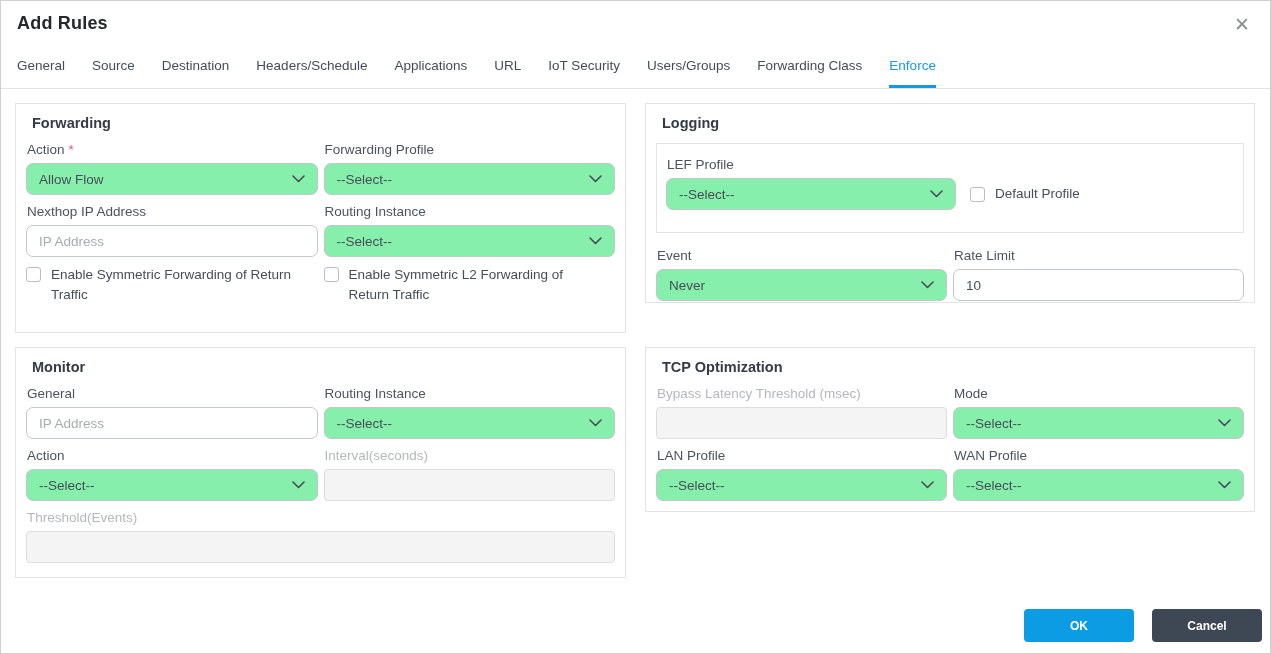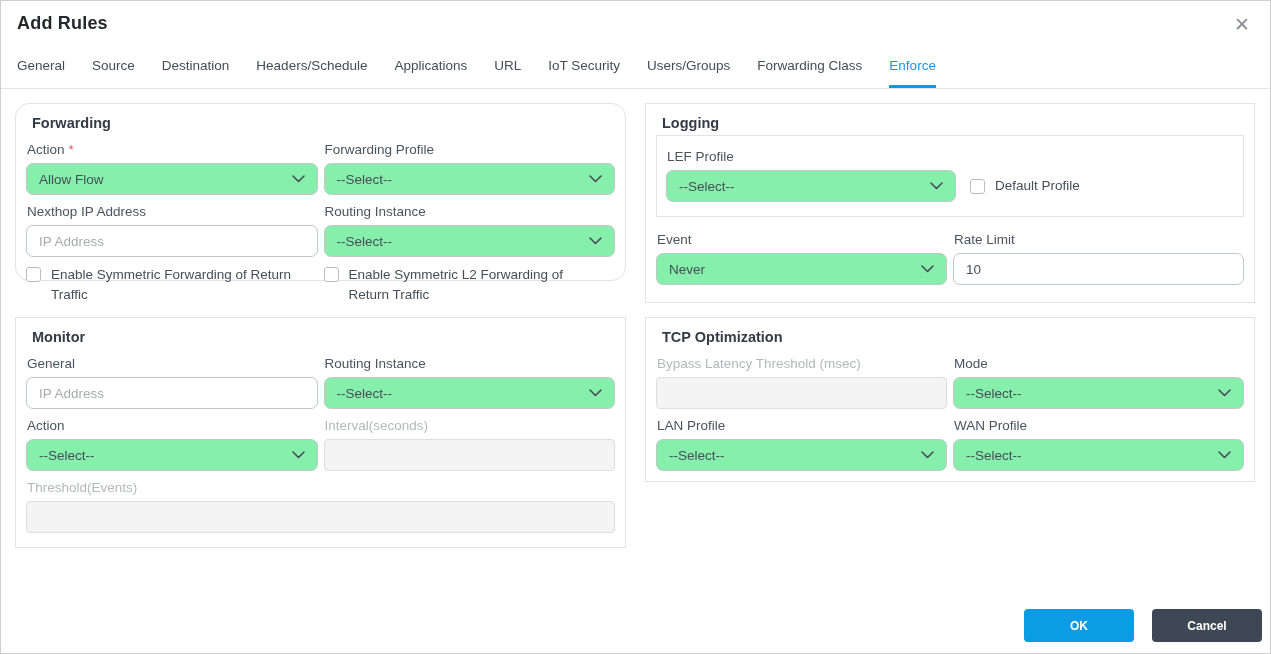--- a/index.html
+++ b/index.html
@@ -79,21 +79,21 @@
   }
   
   .cbrow { display:flex; align-items:flex-start; gap:10px; margin-top:8px; }
   .cbox {
     width:15px; height:15px; flex:0 0 15px; margin-top:2px;
     border:1px solid #b9bdc0; border-radius:3px; background:#fff; cursor:pointer;
   }
   .cblabel { font-size:13.5px; color:#454e57; line-height:1.45; max-width:250px; }
   
   .innerbox {
-    border:1px solid #e2e3e4; padding:4px 9px 14px 9px; margin-top:4px;
+    border:1px solid #e2e3e4; padding:4px 9px 22px 9px; margin-top:12px;
   }
   .lef-row { display:flex; align-items:center; gap:14px; }
   .lef-row .select { width:290px; flex:0 0 290px; }
   .lef-cb { display:flex; align-items:center; gap:10px; }
   .lef-cb .cbox { margin-top:0; }
   
   .footer {
     position:absolute; right:8px; bottom:11px;
     display:flex; gap:18px;
   }
@@ -123,21 +123,21 @@
     <div class="tab">Applications</div>
     <div class="tab">URL</div>
     <div class="tab">IoT Security</div>
     <div class="tab">Users/Groups</div>
     <div class="tab">Forwarding Class</div>
     <div class="tab active">Enforce</div>
   </div>
 
   <div class="main">
 
-    <div class="panel" style="height:178px;border-radius:14px;">
+    <div class="panel" style="height:230px;">
       <div class="panel-title">Forwarding</div>
       <div class="fgrid">
         <div>
           <span class="field-label"><span>Action</span><span class="req">*</span></span>
           <div class="select">
             <span class="sel-text">Allow Flow</span>
             <span class="chev">
                 <svg width="13" height="8" viewBox="0 0 13 8">
                   <polyline points="1,1 6.5,6.5 12,1" fill="none" stroke="#454e57" stroke-width="1.6" stroke-linecap="round" stroke-linejoin="round"></polyline>
                 </svg>

